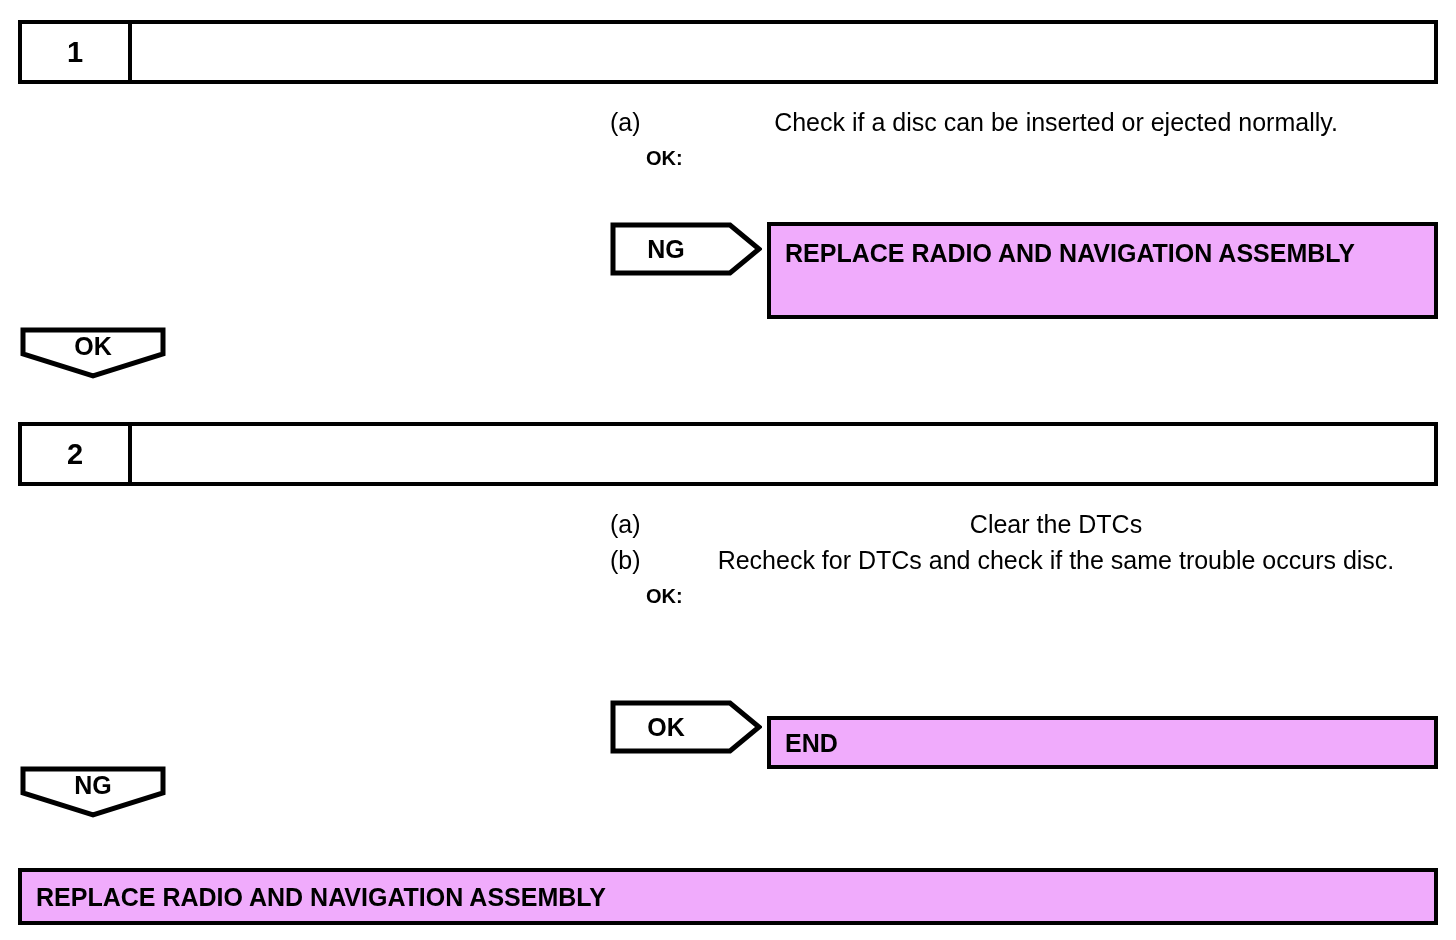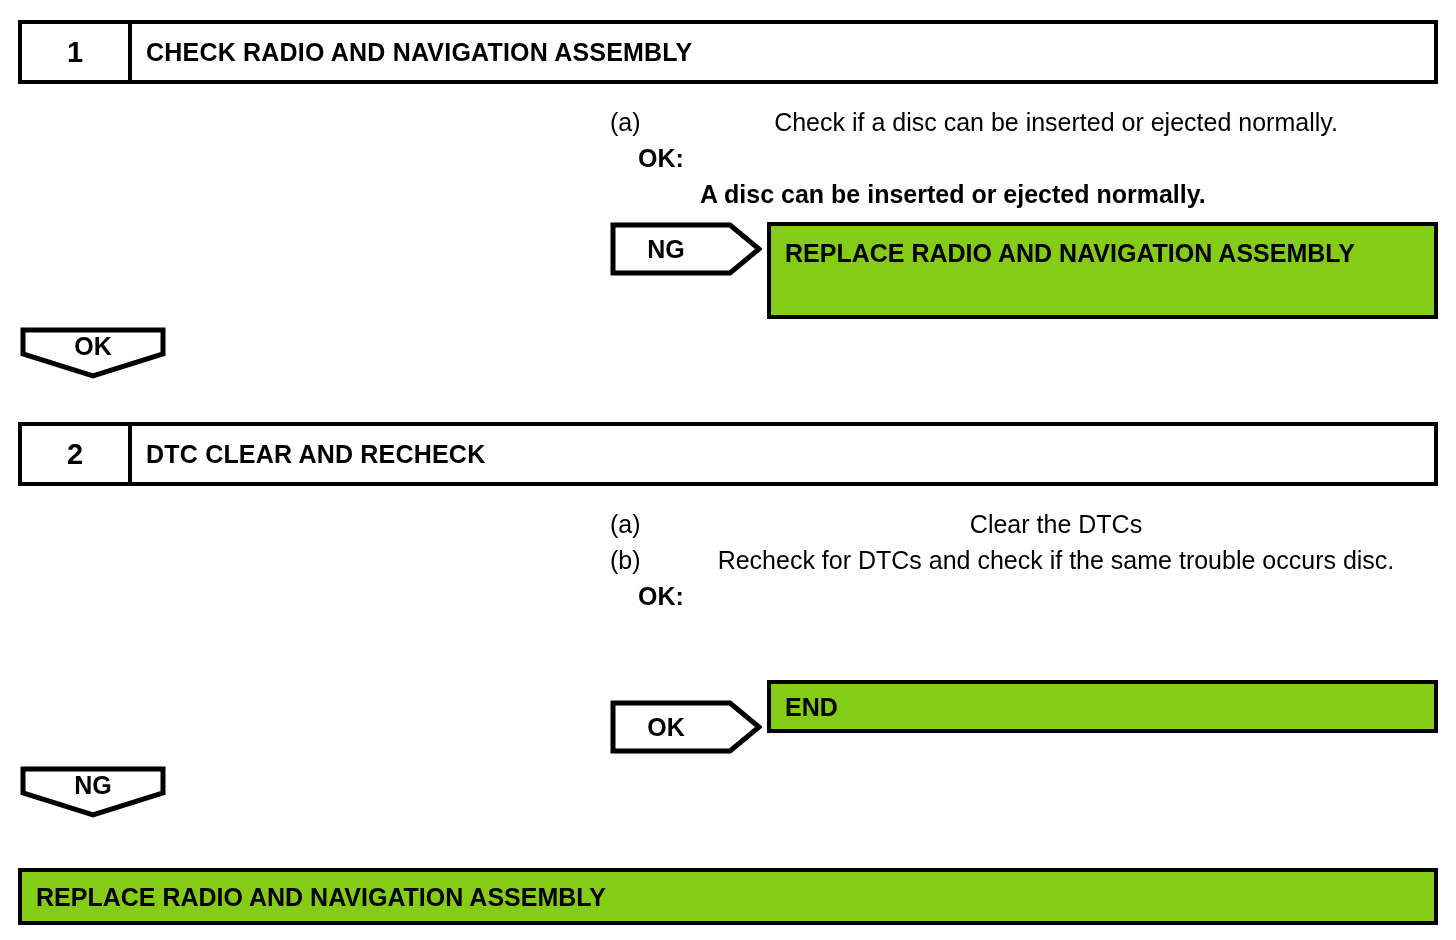--- a/index.html
+++ b/index.html
@@ -60,23 +60,23 @@
     width: 62px;
     flex: 0 0 62px;
     font-size: 25px;
   }
   .proc-text {
     flex: 1 1 auto;
     font-size: 25px;
     text-align: center;
   }
   .proc-ok {
-    margin-left: 28px;
-    font-weight: bold;
-    font-size: 25px;
+    margin-left: 36px;
+    font-weight: bold;
+    font-size: 20px;
   }
   .proc-result {
     margin-left: 90px;
     font-weight: bold;
     font-size: 25px;
   }
 
   
   .arrow-tag {
     position: absolute;
@@ -116,48 +116,46 @@
     justify-content: center;
     font-size: 25px;
     font-weight: bold;
   }
 
   
   .result-box {
     position: absolute;
     box-sizing: border-box;
     border: 4px solid #000;
-    background: #84cc16;
+    background: #f0abfc;
     padding: 8px 0 8px 14px;
     font-size: 25px;
     font-weight: bold;
     line-height: 38px;
   }
   .result-box.single {
     display: flex;
     align-items: center;
     padding-top: 0;
     padding-bottom: 0;
   }
 </style>
 </head>
 <body>
 
 <div class="step-box" style="left:18px; top:20px; width:1420px; height:64px;">
   <div class="step-num">1</div>
-  <div class="step-title">CHECK RADIO AND NAVIGATION ASSEMBLY</div>
 </div>
 
 <div class="proc" style="left:610px; top:104px; width:830px;">
   <div class="proc-row">
     <span class="proc-label">(a)</span>
     <span class="proc-text">Check if a disc can be inserted or ejected normally.</span>
   </div>
   <div class="proc-ok">OK:</div>
-  <div class="proc-result">A disc can be inserted or ejected normally.</div>
 </div>
 
 <div class="arrow-tag" style="left:610px; top:222px; width:152px; height:54px;">
   <svg width="152" height="54" viewBox="0 0 152 54" aria-hidden="true">
     <polygon points="3,3 120,3 149,27 120,51 3,51" fill="#ffffff" stroke="#000000" stroke-width="5" stroke-linejoin="miter"></polygon>
   </svg>
   <span class="tag-label">NG</span>
 </div>
 
 <div class="result-box" style="left:767px; top:222px; width:671px; height:97px;">
@@ -166,21 +164,20 @@
 
 <div class="pent-tag" style="left:20px; top:327px; width:146px; height:52px;">
   <svg width="146" height="52" viewBox="0 0 146 52" aria-hidden="true">
     <polygon points="3,3 143,3 143,27 73,49 3,27" fill="#ffffff" stroke="#000000" stroke-width="5" stroke-linejoin="miter"></polygon>
   </svg>
   <span class="tag-label">OK</span>
 </div>
 
 <div class="step-box" style="left:18px; top:422px; width:1420px; height:64px;">
   <div class="step-num">2</div>
-  <div class="step-title">DTC CLEAR AND RECHECK</div>
 </div>
 
 <div class="proc" style="left:610px; top:506px; width:830px;">
   <div class="proc-row">
     <span class="proc-label">(a)</span>
     <span class="proc-text">Clear the DTCs</span>
   </div>
   <div class="proc-row">
     <span class="proc-label">(b)</span>
     <span class="proc-text">Recheck for DTCs and check if the same trouble occurs disc.</span>
@@ -188,21 +185,21 @@
   <div class="proc-ok">OK:</div>
 </div>
 
 <div class="arrow-tag" style="left:610px; top:700px; width:152px; height:54px;">
   <svg width="152" height="54" viewBox="0 0 152 54" aria-hidden="true">
     <polygon points="3,3 120,3 149,27 120,51 3,51" fill="#ffffff" stroke="#000000" stroke-width="5" stroke-linejoin="miter"></polygon>
   </svg>
   <span class="tag-label">OK</span>
 </div>
 
-<div class="result-box single" style="left:767px; top:680px; width:671px; height:53px;">
+<div class="result-box single" style="left:767px; top:716px; width:671px; height:53px;">
   <span>END</span>
 </div>
 
 <div class="pent-tag" style="left:20px; top:766px; width:146px; height:52px;">
   <svg width="146" height="52" viewBox="0 0 146 52" aria-hidden="true">
     <polygon points="3,3 143,3 143,27 73,49 3,27" fill="#ffffff" stroke="#000000" stroke-width="5" stroke-linejoin="miter"></polygon>
   </svg>
   <span class="tag-label">NG</span>
 </div>
 

